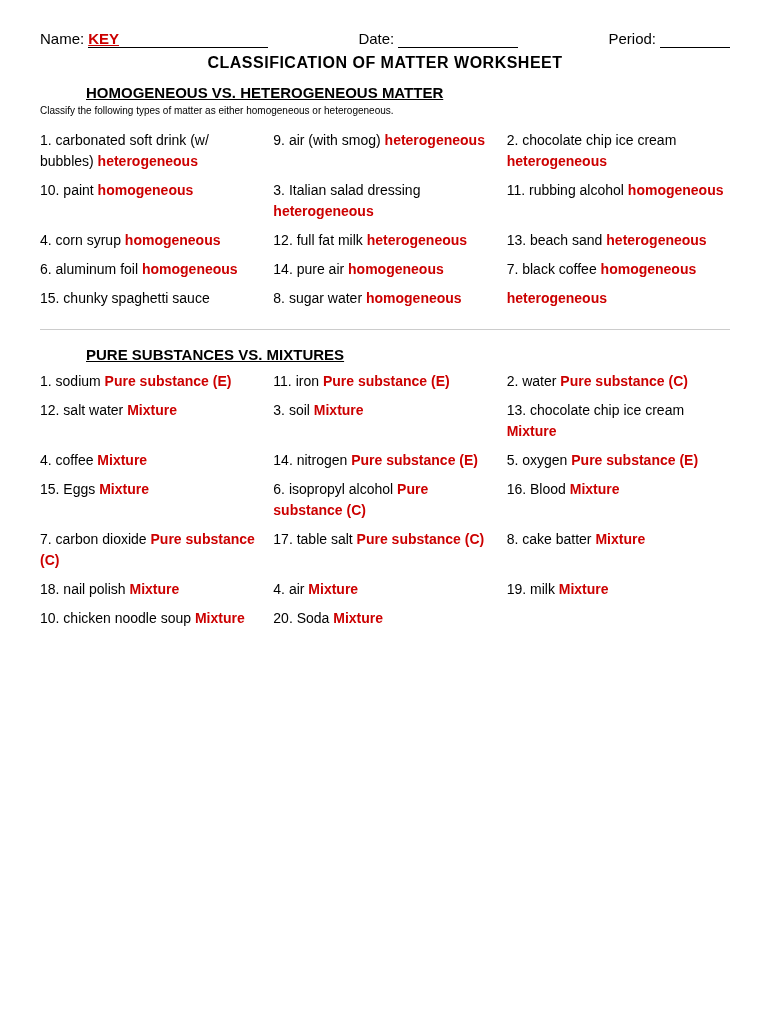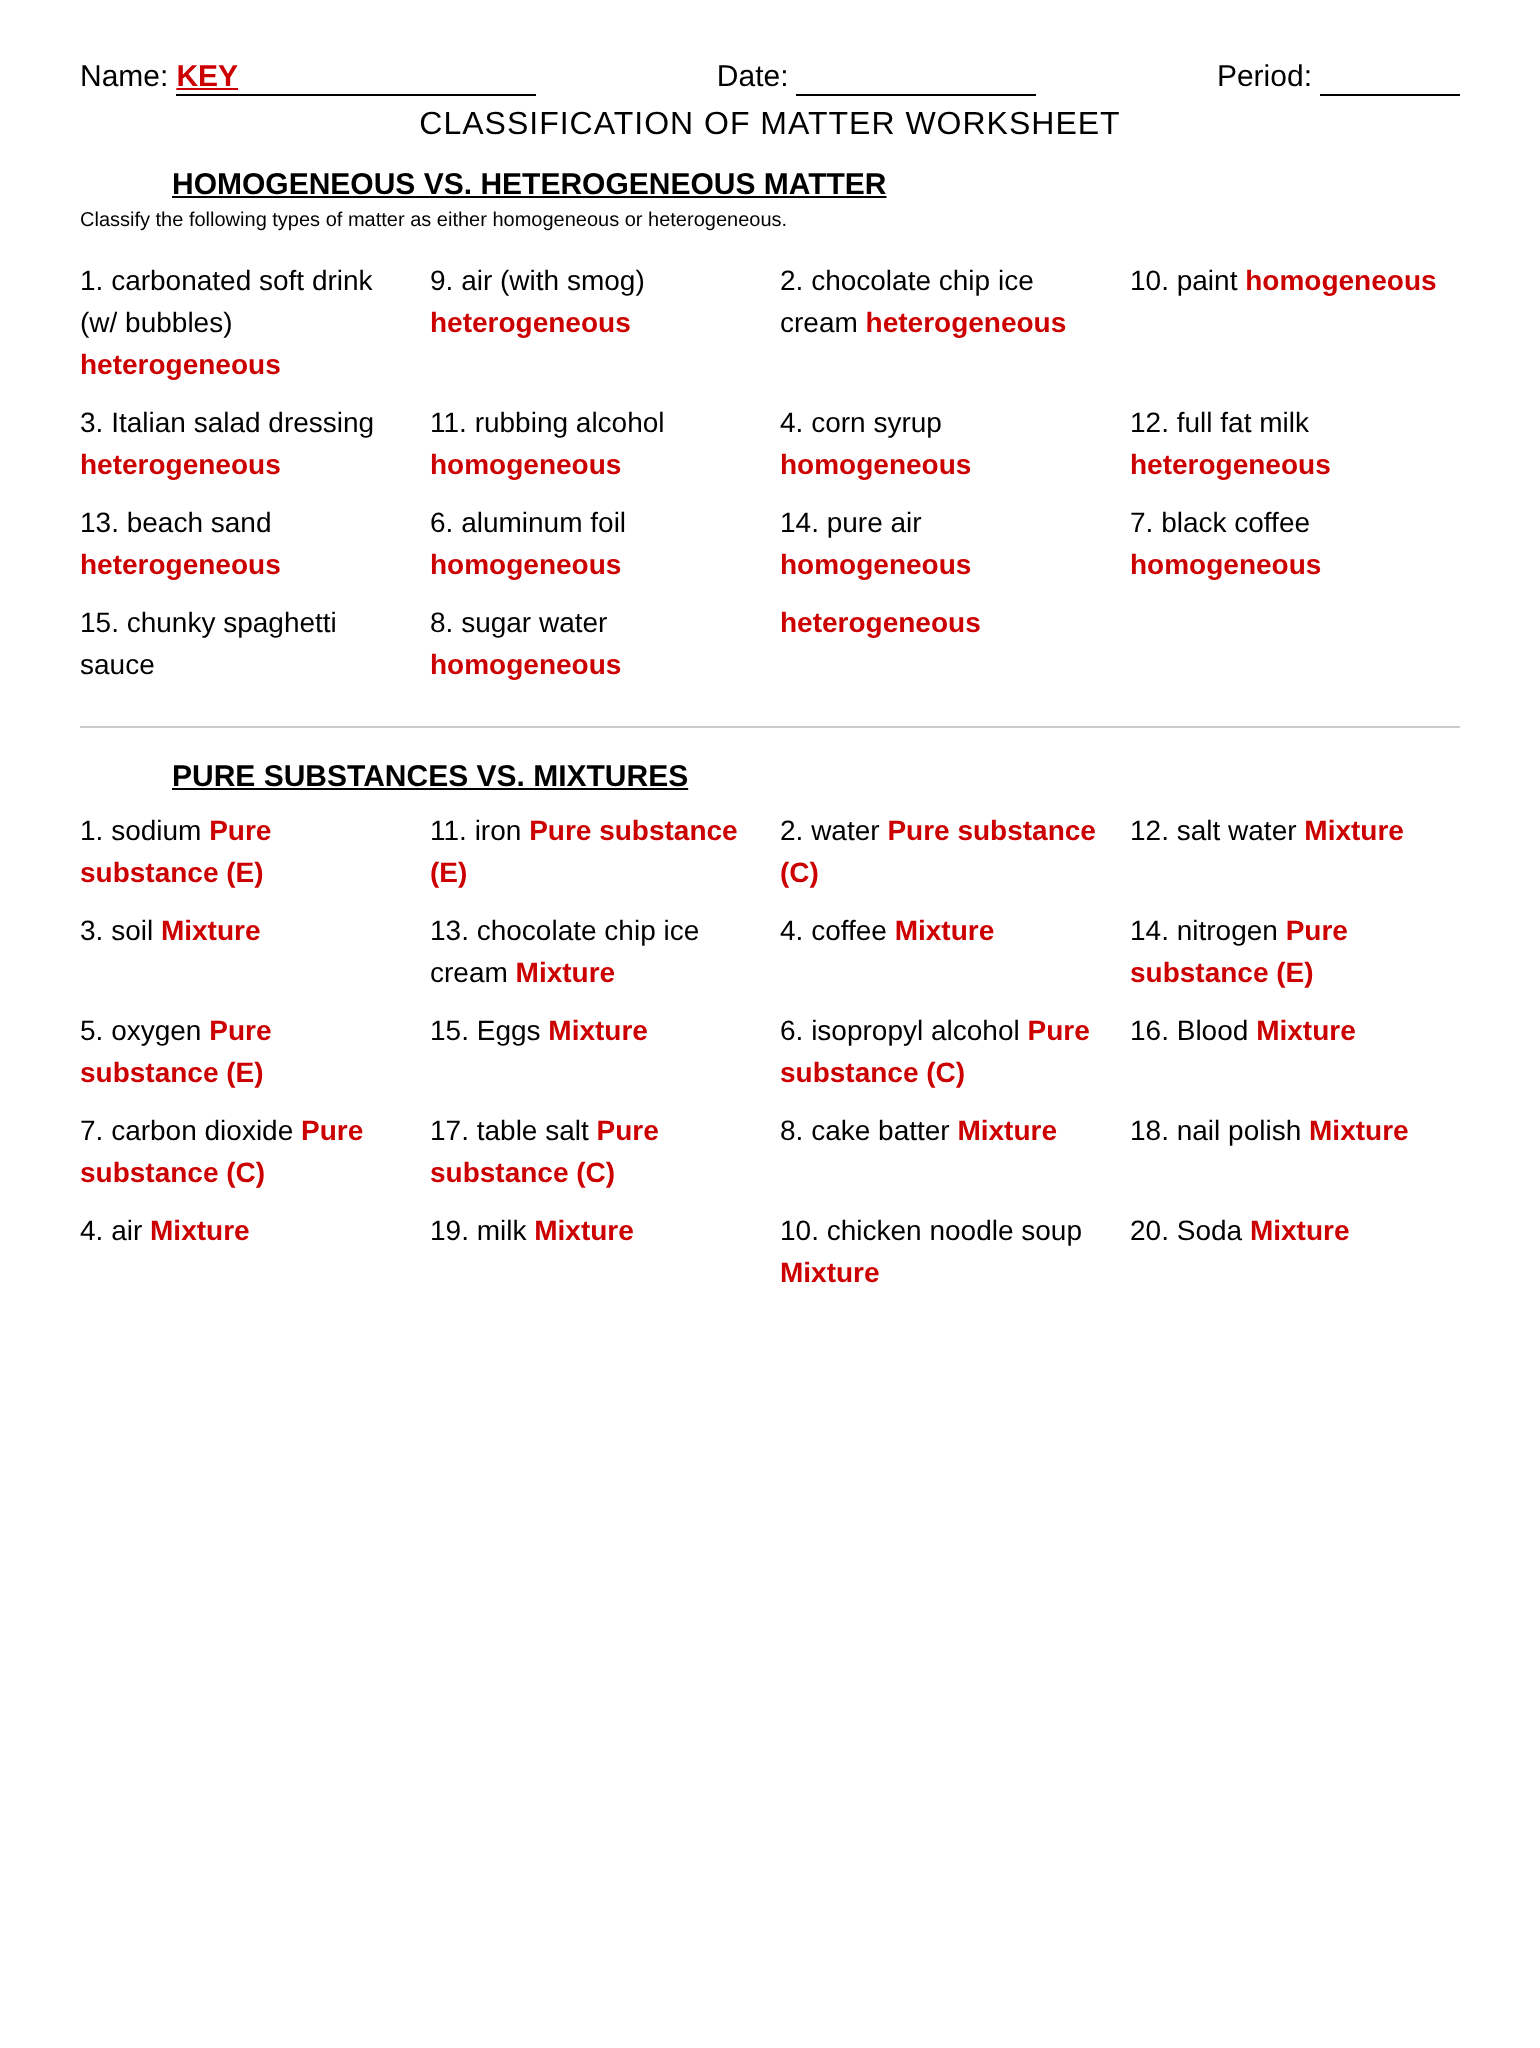--- a/index.html
+++ b/index.html
@@ -30,40 +30,40 @@
     }
     .underline-field.short { min-width: 120px; }
     .underline-field.shorter { min-width: 70px; }
     .key-text {
       color: #cc0000;
       font-weight: bold;
       text-decoration: underline;
     }
     .page-title {
       text-align: center;
-      font-weight: normal;
+      font-weight: bold;
       font-size: 16px;
       letter-spacing: 0.5px;
       margin-bottom: 9px;
     }
     .section-title {
       font-weight: bold;
       text-decoration: underline;
       font-size: 15px;
       margin-bottom: 4px;
       margin-top: 12px;
       margin-left: 46px;
     }
     .section-instruction {
       margin-bottom: 10px;
       font-size: 10px;
     }
     .two-col {
       display: grid;
-      grid-template-columns: 1fr 1fr 1fr 1fr;
+      grid-template-columns: 1fr 1fr 1fr;
       gap: 0 10px;
       margin-bottom: 4px;
     }
     .item-row {
       padding: 4px 0;
       font-size: 14px;
       line-height: 1.5;
     }
     .answer {
       color: #cc0000;

